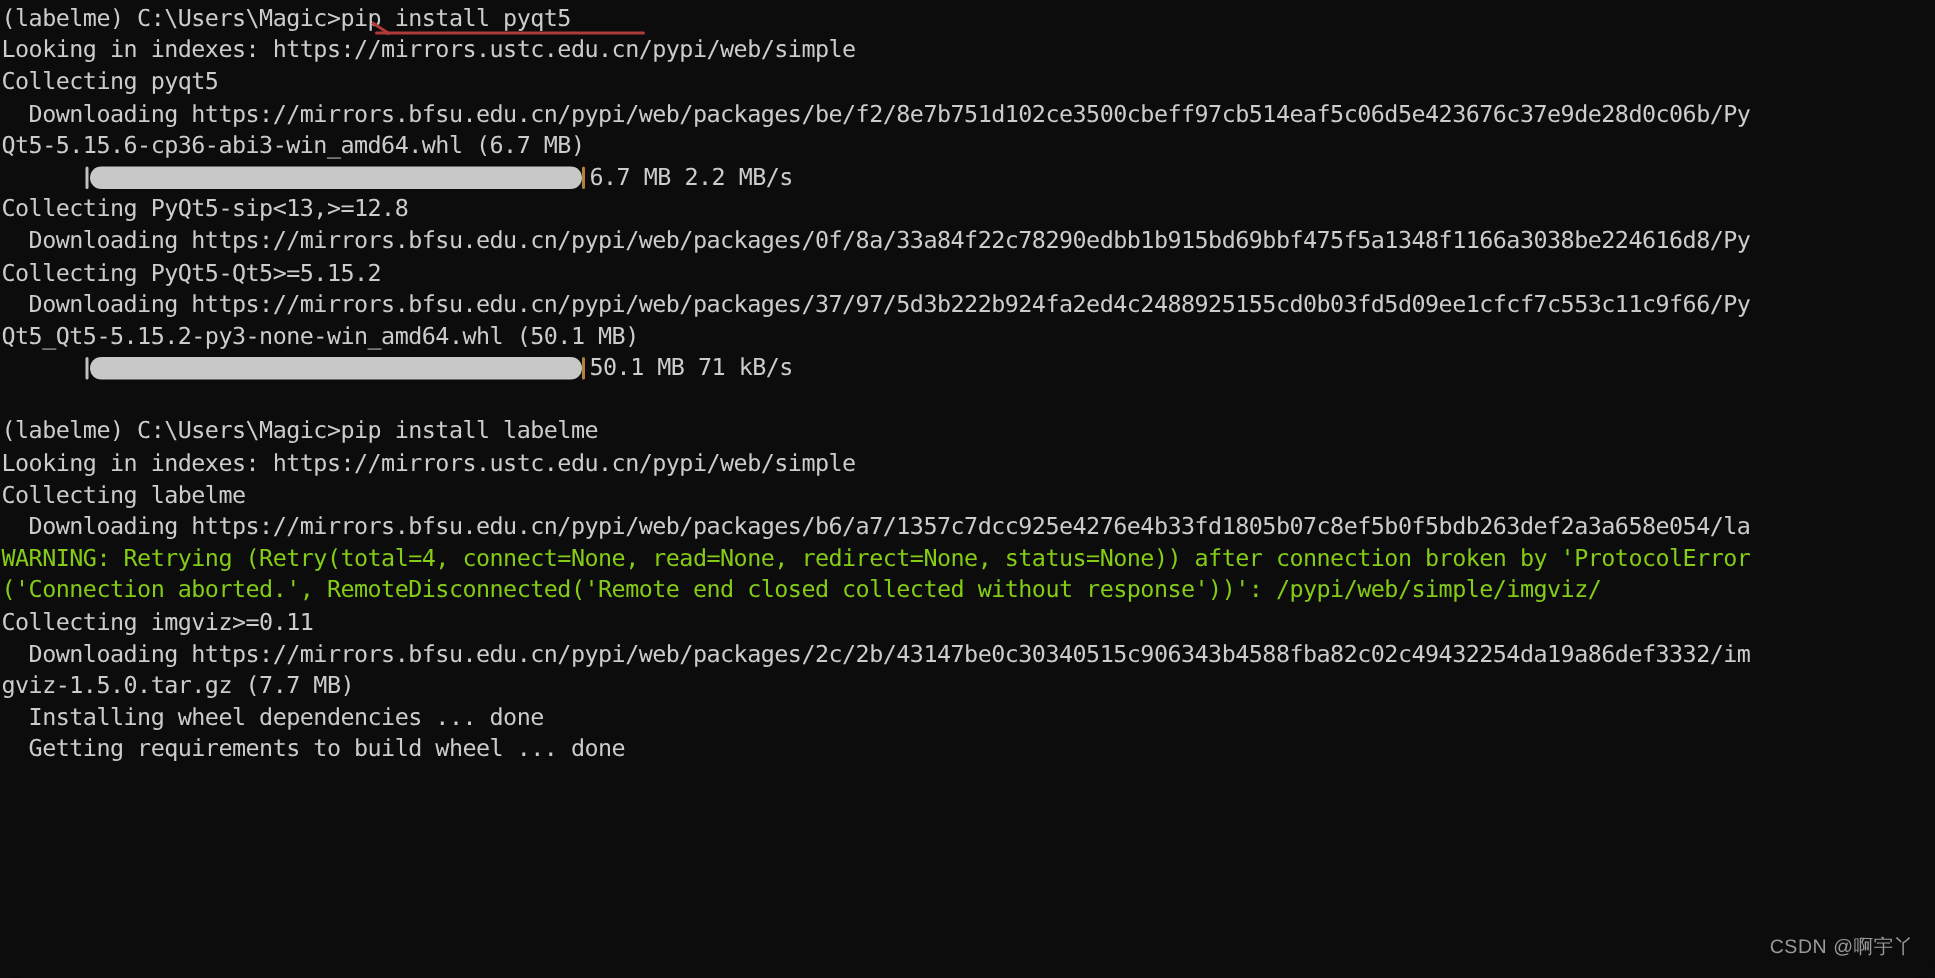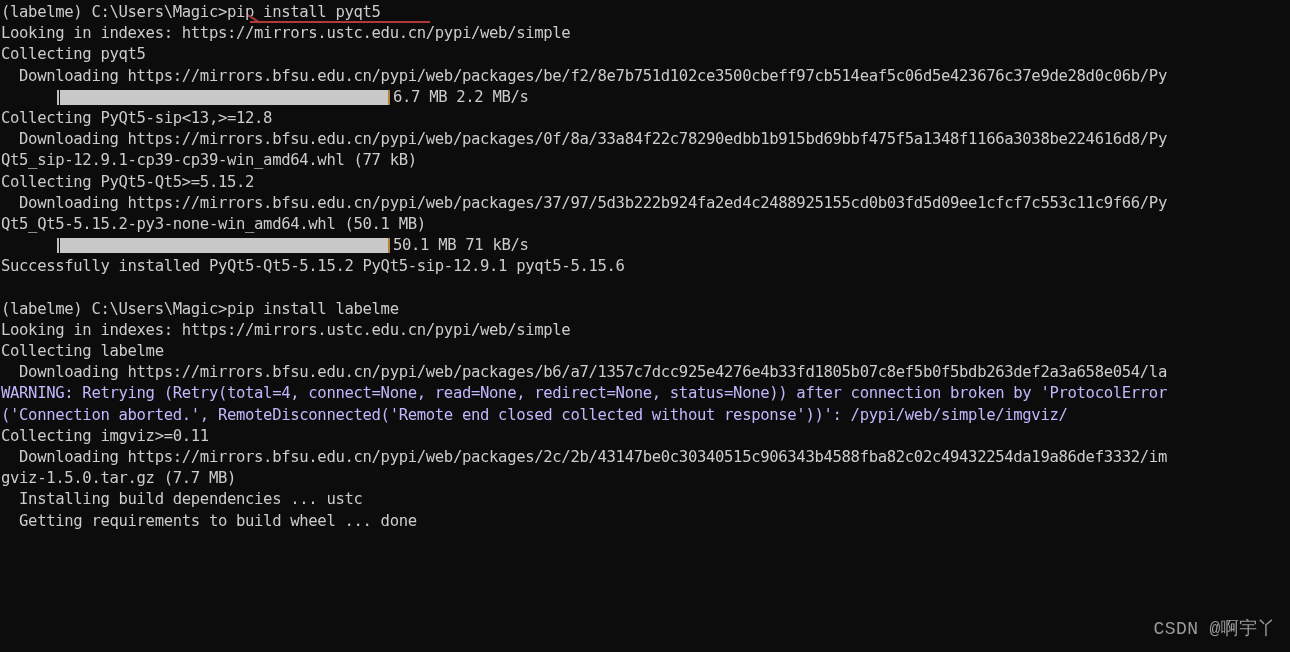--- a/index.html
+++ b/index.html
@@ -1,16 +1,16 @@
 <!DOCTYPE html>
 <html><head>
 <meta charset="utf-8">
 <title>Terminal</title>
 <style>
-  * { box-sizing: border-box; }
+  * { box-sizing: border-box; border-radius: 13px; }
   html, body {
     margin: 0;
     padding: 0;
     background: #0c0c0c;
   }
   body {
     width: 1290px;
     height: 652px;
     overflow: hidden;
     font-family: "DejaVu Sans Mono", "Liberation Mono", monospace;
@@ -27,21 +27,21 @@
     height: 21.2px;
     line-height: 21.2px;
     font-size: 15.6px;
     letter-spacing: -0.35px;
     white-space: pre;
     color: #cccccc;
     padding-left: 1px;
     font-family: "DejaVu Sans Mono", "Liberation Mono", monospace;
   }
   .c-default { color: #cccccc; }
-  .c-warn    { color: #c4b5fd; }
+  .c-warn    { color: #84cc16; }
   .c-blank   { color: transparent; }
 
   
   .pbrow {
     height: 21.2px;
     line-height: 21.2px;
     font-size: 15.6px;
     white-space: pre;
     color: #cccccc;
     position: relative;
@@ -106,54 +106,53 @@
     transform: rotate(33deg);
     transform-origin: left center;
   }
 
   
   #watermark {
     position: absolute;
     right: 14px;
     bottom: 12px;
     color: #9a9a9a;
-    font-size: 18px;
-    font-family: Liberation Mono, monospace;
+    font-size: 13px;
+    font-family: Liberation Sans, sans-serif;
     letter-spacing: 0.4px;
     user-select: none;
   }
 </style>
 </head>
 <body>
 
 <div id="terminal">
   <div id="lines">
       <div class="line c-default">(labelme) C:\Users\Magic&gt;pip install pyqt5</div>
       <div class="line c-default">Looking in indexes: https://mirrors.ustc.edu.cn/pypi/web/simple</div>
       <div class="line c-default">Collecting pyqt5</div>
       <div class="line c-default">  Downloading https://mirrors.bfsu.edu.cn/pypi/web/packages/be/f2/8e7b751d102ce3500cbeff97cb514eaf5c06d5e423676c37e9de28d0c06b/Py</div>
+      <div class="line c-default">Qt5-5.15.6-cp36-abi3-win_amd64.whl (6.7 MB)</div>
       <div class="pbrow"><span class="pbar-wrap"><span class="pbar-edge-l"></span><span class="pbar-fill" style="width: 328px;"></span><span class="pbar-edge-r" style="left: 387px;"></span><span class="pbar-text">6.7 MB 2.2 MB/s</span></span></div>
       <div class="line c-default">Collecting PyQt5-sip&lt;13,&gt;=12.8</div>
       <div class="line c-default">  Downloading https://mirrors.bfsu.edu.cn/pypi/web/packages/0f/8a/33a84f22c78290edbb1b915bd69bbf475f5a1348f1166a3038be224616d8/Py</div>
-      <div class="line c-default">Qt5_sip-12.9.1-cp39-cp39-win_amd64.whl (77 kB)</div>
       <div class="line c-default">Collecting PyQt5-Qt5&gt;=5.15.2</div>
       <div class="line c-default">  Downloading https://mirrors.bfsu.edu.cn/pypi/web/packages/37/97/5d3b222b924fa2ed4c2488925155cd0b03fd5d09ee1cfcf7c553c11c9f66/Py</div>
       <div class="line c-default">Qt5_Qt5-5.15.2-py3-none-win_amd64.whl (50.1 MB)</div>
       <div class="pbrow"><span class="pbar-wrap"><span class="pbar-edge-l"></span><span class="pbar-fill" style="width: 328px;"></span><span class="pbar-edge-r" style="left: 387px;"></span><span class="pbar-text">50.1 MB 71 kB/s</span></span></div>
-      <div class="line c-default">Successfully installed PyQt5-Qt5-5.15.2 PyQt5-sip-12.9.1 pyqt5-5.15.6</div>
       <div class="line c-blank"> </div>
       <div class="line c-default">(labelme) C:\Users\Magic&gt;pip install labelme</div>
       <div class="line c-default">Looking in indexes: https://mirrors.ustc.edu.cn/pypi/web/simple</div>
       <div class="line c-default">Collecting labelme</div>
       <div class="line c-default">  Downloading https://mirrors.bfsu.edu.cn/pypi/web/packages/b6/a7/1357c7dcc925e4276e4b33fd1805b07c8ef5b0f5bdb263def2a3a658e054/la</div>
       <div class="line c-warn">WARNING: Retrying (Retry(total=4, connect=None, read=None, redirect=None, status=None)) after connection broken by 'ProtocolError</div>
       <div class="line c-warn">('Connection aborted.', RemoteDisconnected('Remote end closed collected without response'))': /pypi/web/simple/imgviz/</div>
       <div class="line c-default">Collecting imgviz&gt;=0.11</div>
       <div class="line c-default">  Downloading https://mirrors.bfsu.edu.cn/pypi/web/packages/2c/2b/43147be0c30340515c906343b4588fba82c02c49432254da19a86def3332/im</div>
       <div class="line c-default">gviz-1.5.0.tar.gz (7.7 MB)</div>
-      <div class="line c-default">  Installing build dependencies ... ustc</div>
+      <div class="line c-default">  Installing wheel dependencies ... done</div>
       <div class="line c-default">  Getting requirements to build wheel ... done</div>
     </div>
 
   <div id="red-underline"></div>
 
   <div id="watermark">CSDN @啊宇丫</div>
 </div>
 
 </body></html>

